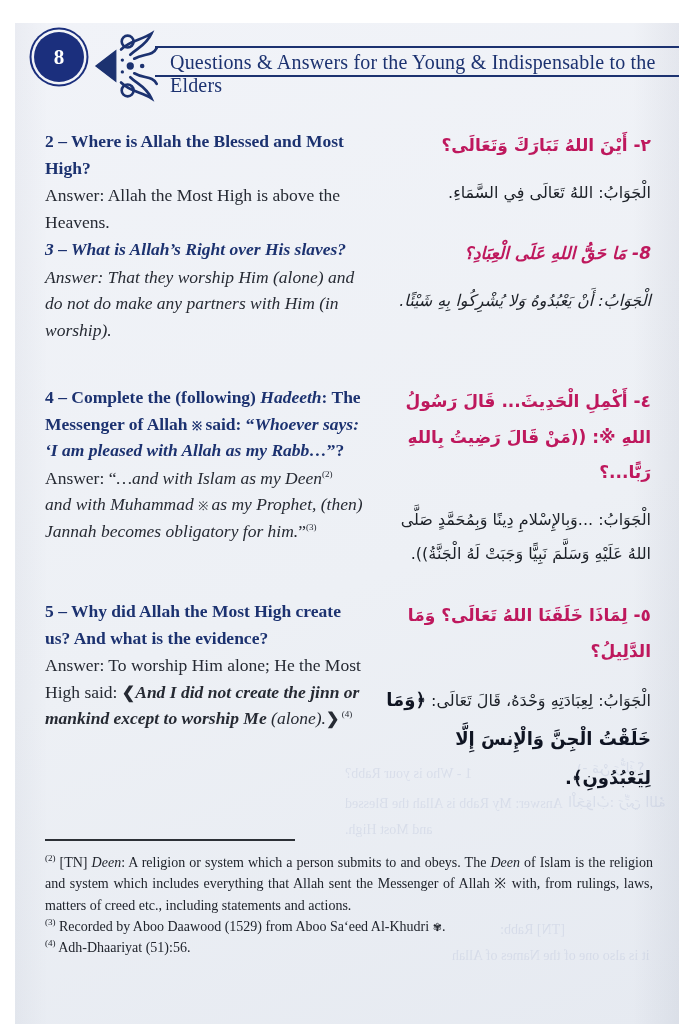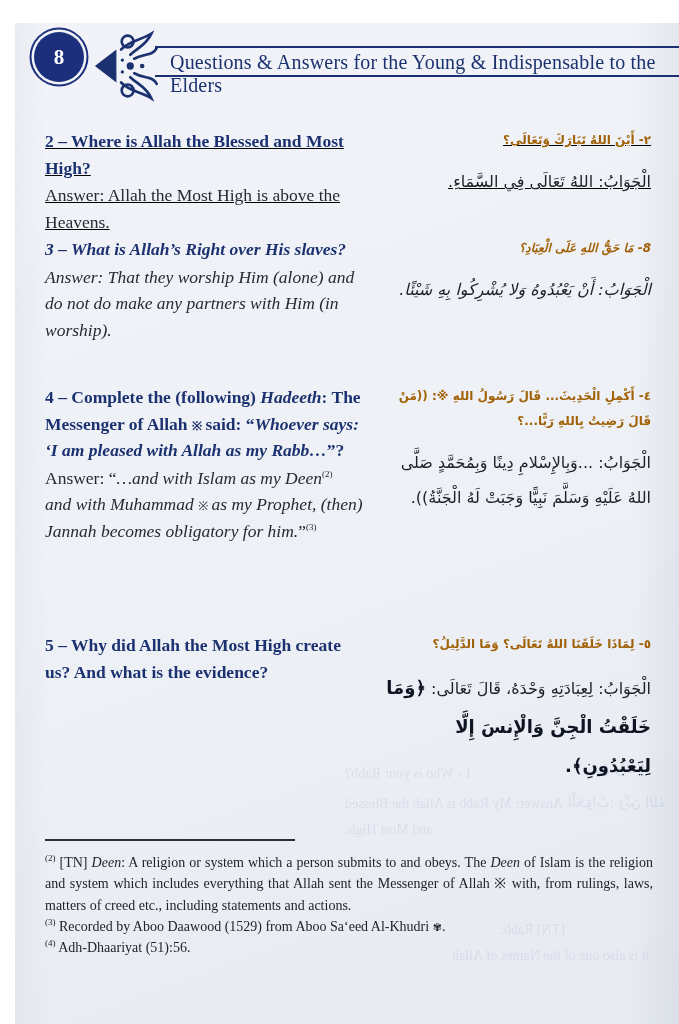--- a/index.html
+++ b/index.html
@@ -20,21 +20,21 @@
   .rule-top{top:46px;}
   .rule-bottom{top:75px;}
   .header-title{position:absolute;left:170px;top:51px;font-size:20px;color:#1c3270;letter-spacing:0.2px;}
   
   .qa{position:absolute;left:45px;width:606px;display:flex;justify-content:space-between;}
   .en-col{width:318px;}
   .ar-col{width:276px;direction:rtl;text-align:right;font-family:"DejaVu Sans",sans-serif;}
   .qa p{margin:0;}
   .eq{color:#1c3270;font-weight:bold;font-size:17.5px;line-height:1.52;}
   .ea{color:#262a33;font-size:17.5px;line-height:1.52;margin-top:1px !important;}
-  .aq{color:#a16207;font-weight:bold;font-size:12px;line-height:2.1;}
+  .aq{color:#be185d;font-weight:bold;font-size:17px;line-height:2.1;}
   .aa{color:#1c2027;font-size:16px;line-height:2.15;margin-top:12px !important;}
   .it{font-style:italic;}
   .bi{font-style:italic;font-weight:bold;}
   .saw{font-size:12px;letter-spacing:-1px;}
   .qbr{font-weight:bold;font-size:16px;}
   sup{font-size:9px;vertical-align:super;line-height:0;}
   .quran{font-weight:bold;color:#0f1422;font-size:18px;}
   
   .footnotes{position:absolute;left:45px;right:26px;top:839px;}
   .fnrule{width:250px;height:2px;background:#2c3036;margin-bottom:11px;}
@@ -81,21 +81,21 @@
       <circle cx="58" cy="55" r="5.5" fill="#1c3270" stroke="none"></circle>
       <circle cx="76" cy="55" r="3.5" fill="#1c3270" stroke="none"></circle>
       <circle cx="46" cy="46" r="2.5" fill="#1c3270" stroke="none"></circle>
       <circle cx="46" cy="64" r="2.5" fill="#1c3270" stroke="none"></circle>
     </g>
   </svg>
   <div class="rule rule-top"></div>
   <div class="rule rule-bottom"></div>
   <div class="header-title">Questions &amp; Answers for the Young &amp; Indispensable to the Elders</div>
 
-  <section class="qa" style="top:128px;text-decoration:underline;">
+  <section class="qa" style="top:128px;">
     <div class="en-col">
       <p class="eq">2 – Where is Allah the Blessed and Most High?</p>
       <p class="ea">Answer: Allah the Most High is above the Heavens.</p>
     </div>
     <div class="ar-col">
       <p class="aq">٢- أَيْنَ اللهُ تَبَارَكَ وَتَعَالَى؟</p>
       <p class="aa">الْجَوَابُ: اللهُ تَعَالَى فِي السَّمَاءِ.</p>
     </div>
   </section>
 
@@ -114,23 +114,24 @@
     <div class="en-col">
       <p class="eq"><span>4 – Complete the (following) </span><span class="it">Hadeeth</span><span>: The Messenger of Allah </span><span class="saw">※</span><span> said: “</span><span class="it">Whoever says: ‘I am pleased with Allah as my Rabb…</span><span>”?</span></p>
       <p class="ea"><span>Answer: “</span><span class="it">…and with Islam as my Deen</span><sup>(2)</sup><span class="it"> and with Muhammad </span><span class="saw">※</span><span class="it"> as my Prophet, (then) Jannah becomes obligatory for him.</span><span>”</span><sup>(3)</sup></p>
     </div>
     <div class="ar-col">
       <p class="aq">٤- أَكْمِلِ الْحَدِيثَ... قَالَ رَسُولُ اللهِ ※: ((مَنْ قَالَ رَضِيتُ بِاللهِ رَبًّا...؟</p>
       <p class="aa">الْجَوَابُ: ...وَبِالإِسْلامِ دِينًا وَبِمُحَمَّدٍ صَلَّى اللهُ عَلَيْهِ وَسَلَّمَ نَبِيًّا وَجَبَتْ لَهُ الْجَنَّةُ)).</p>
     </div>
   </section>
 
-  <section class="qa" style="top:632px;">
+  <section class="qa" style="top:598px;">
     <div class="en-col">
       <p class="eq">5 – Why did Allah the Most High create us? And what is the evidence?</p>
+      <p class="ea"><span>Answer: To worship Him alone; He the Most High said: </span><span class="qbr">❮</span><span class="bi">And I did not create the jinn or mankind except to worship Me </span><span class="it">(alone).</span><span class="qbr">❯</span><sup> (4)</sup></p>
     </div>
     <div class="ar-col">
       <p class="aq">٥- لِمَاذَا خَلَقَنَا اللهُ تَعَالَى؟ وَمَا الدَّلِيلُ؟</p>
       <p class="aa"><span>الْجَوَابُ: لِعِبَادَتِهِ وَحْدَهُ، قَالَ تَعَالَى: </span><span class="quran">﴿وَمَا خَلَقْتُ الْجِنَّ وَالْإِنسَ إِلَّا لِيَعْبُدُونِ﴾.</span></p>
     </div>
   </section>
 
   <div class="footnotes">
     <div class="fnrule"></div>
     <p class="fn"><sup>(2)</sup><span> [TN] </span><span class="it">Deen</span><span>: A religion or system which a person submits to and obeys. The </span><span class="it">Deen</span><span> of Islam is the religion and system which includes everything that Allah sent the Messenger of Allah ※ with, from rulings, laws, matters of creed etc., including statements and actions.</span></p>

